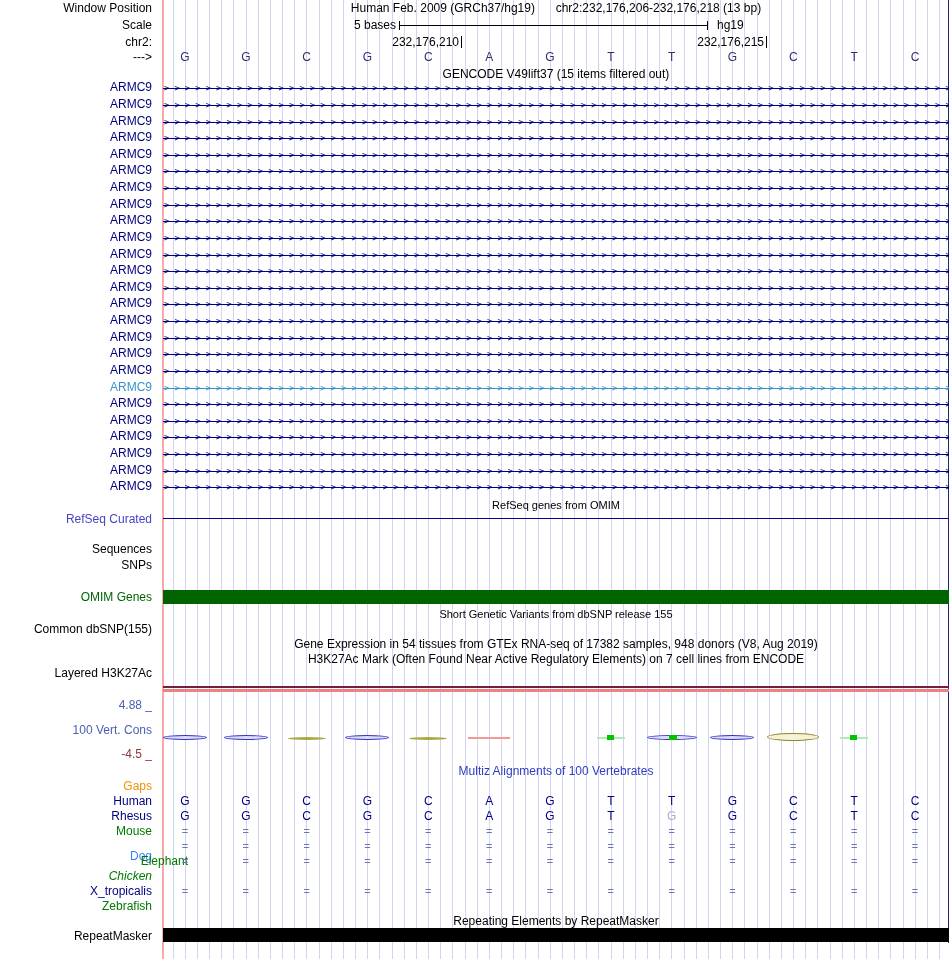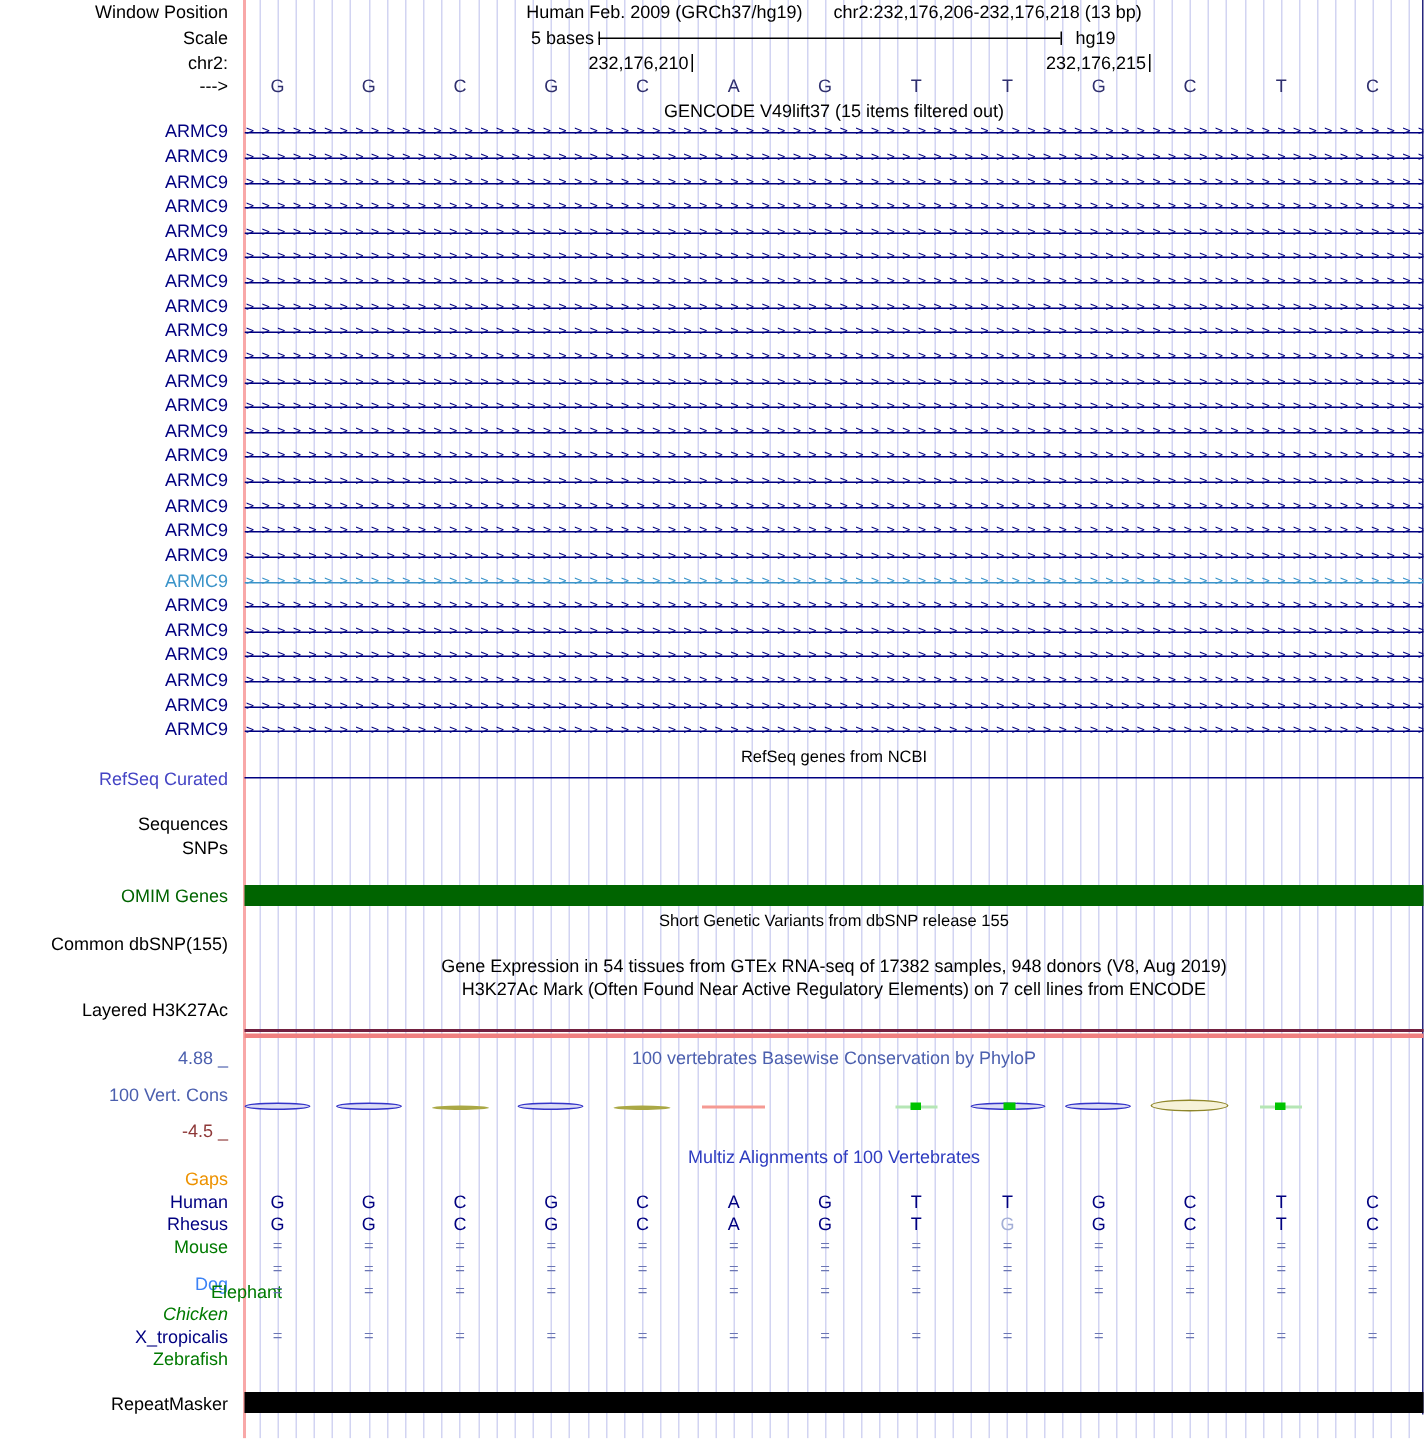--- a/index.html
+++ b/index.html
@@ -256,41 +256,40 @@
         <div class="gline" style="background: rgb(0, 0, 128);"></div>
         <div class="arrows" style="color: rgb(0, 0, 128);">&gt;&gt;&gt;&gt;&gt;&gt;&gt;&gt;&gt;&gt;&gt;&gt;&gt;&gt;&gt;&gt;&gt;&gt;&gt;&gt;&gt;&gt;&gt;&gt;&gt;&gt;&gt;&gt;&gt;&gt;&gt;&gt;&gt;&gt;&gt;&gt;&gt;&gt;&gt;&gt;&gt;&gt;&gt;&gt;&gt;&gt;&gt;&gt;&gt;&gt;&gt;&gt;&gt;&gt;&gt;&gt;&gt;&gt;&gt;&gt;&gt;&gt;&gt;&gt;&gt;&gt;&gt;&gt;&gt;&gt;&gt;&gt;&gt;&gt;&gt;&gt;&gt;</div>
       </div>
       <div class="lbl" style="top: 479.3px; color: rgb(0, 0, 128);">ARMC9</div>
       <div class="generow" style="top: 479.3px;">
         <div class="gline" style="background: rgb(0, 0, 128);"></div>
         <div class="arrows" style="color: rgb(0, 0, 128);">&gt;&gt;&gt;&gt;&gt;&gt;&gt;&gt;&gt;&gt;&gt;&gt;&gt;&gt;&gt;&gt;&gt;&gt;&gt;&gt;&gt;&gt;&gt;&gt;&gt;&gt;&gt;&gt;&gt;&gt;&gt;&gt;&gt;&gt;&gt;&gt;&gt;&gt;&gt;&gt;&gt;&gt;&gt;&gt;&gt;&gt;&gt;&gt;&gt;&gt;&gt;&gt;&gt;&gt;&gt;&gt;&gt;&gt;&gt;&gt;&gt;&gt;&gt;&gt;&gt;&gt;&gt;&gt;&gt;&gt;&gt;&gt;&gt;&gt;&gt;&gt;&gt;</div>
       </div>
     </div>
 
-  <div class="title small" style="top:498px">RefSeq genes from NCBI</div>
+  <div class="title small" style="top:498px">RefSeq genes from OMIM</div>
   <div class="lbl" style="top:512px;color:#4444c4">RefSeq Curated</div>
   <div class="hbar" style="top:518px;height:1px;background:#000080"></div>
 
   <div class="lbl" style="top:542px">Sequences</div>
   <div class="lbl" style="top:558px">SNPs</div>
 
   <div class="lbl" style="top:590px;color:#006400">OMIM Genes</div>
   <div class="hbar" style="top:590px;height:14px;background:#006400"></div>
 
   <div class="title small" style="top:607px">Short Genetic Variants from dbSNP release 155</div>
   <div class="lbl" style="top:622px">Common dbSNP(155)</div>
 
   <div class="title" style="top:637px">Gene Expression in 54 tissues from GTEx RNA-seq of 17382 samples, 948 donors (V8, Aug 2019)</div>
   <div class="title" style="top:652px">H3K27Ac Mark (Often Found Near Active Regulatory Elements) on 7 cell lines from ENCODE</div>
   <div class="lbl" style="top:666px">Layered H3K27Ac</div>
   <div class="hbar" style="top:686px;height:2px;background:#722040"></div>
   <div class="hbar" style="top:689px;height:3px;background:#f08080"></div>
 
   <div class="lbl" style="top:698px;color:#4b5fae">4.88 _</div>
-  <div class="title" style="top:698px;color:#4b5fae">100 vertebrates Basewise Conservation by PhyloP</div>
   <div class="lbl" style="top:723px;color:#4b5fae">100 Vert. Cons</div>
   <div id="phylopmarks">
       <div class="mark" style="left: 163px; top: 735px; width: 44px; height: 5px; border: 1px solid rgb(52, 52, 200); border-radius: 50%; background: rgb(220, 220, 246); box-sizing: border-box;"></div>
       <div class="mark" style="left: 223.833px; top: 735px; width: 44px; height: 5px; border: 1px solid rgb(52, 52, 200); border-radius: 50%; background: rgb(220, 220, 246); box-sizing: border-box;"></div>
       <div class="mark" style="left: 287.666px; top: 737px; width: 38px; height: 3px; background: rgb(170, 168, 69); border-radius: 50%;"></div>
       <div class="mark" style="left: 345.499px; top: 735px; width: 44px; height: 5px; border: 1px solid rgb(52, 52, 200); border-radius: 50%; background: rgb(220, 220, 246); box-sizing: border-box;"></div>
       <div class="mark" style="left: 409.332px; top: 737px; width: 38px; height: 3px; background: rgb(170, 168, 69); border-radius: 50%;"></div>
       <div class="mark" style="left: 468.165px; top: 737px; width: 42px; height: 2px; background: rgb(245, 154, 147);"></div>
       <div class="mark" style="left: 596.831px; top: 737px; width: 28px; height: 2px; background: rgb(181, 230, 181);">
         <div class="markcore" style="left: 10px; top: -2px; width: 7px; height: 5px; background: rgb(0, 196, 0);"></div>
@@ -390,16 +389,17 @@
       <div class="seqcell" style="left: 529.998px; top: 884px; color: rgb(107, 118, 180); font-size: 11px;">=</div>
       <div class="seqcell" style="left: 590.831px; top: 884px; color: rgb(107, 118, 180); font-size: 11px;">=</div>
       <div class="seqcell" style="left: 651.664px; top: 884px; color: rgb(107, 118, 180); font-size: 11px;">=</div>
       <div class="seqcell" style="left: 712.497px; top: 884px; color: rgb(107, 118, 180); font-size: 11px;">=</div>
       <div class="seqcell" style="left: 773.33px; top: 884px; color: rgb(107, 118, 180); font-size: 11px;">=</div>
       <div class="seqcell" style="left: 834.163px; top: 884px; color: rgb(107, 118, 180); font-size: 11px;">=</div>
       <div class="seqcell" style="left: 894.996px; top: 884px; color: rgb(107, 118, 180); font-size: 11px;">=</div>
       <div class="lbl" style="top: 899px; color: rgb(0, 122, 0);">Zebrafish</div>
     </div>
 
+  <div class="title" style="top:914px">Repeating Elements by RepeatMasker</div>
   <div class="lbl" style="top:929px">RepeatMasker</div>
   <div class="hbar" style="top:928px;height:14px;background:#000"></div>
 
 </div>
 
 </body></html>

